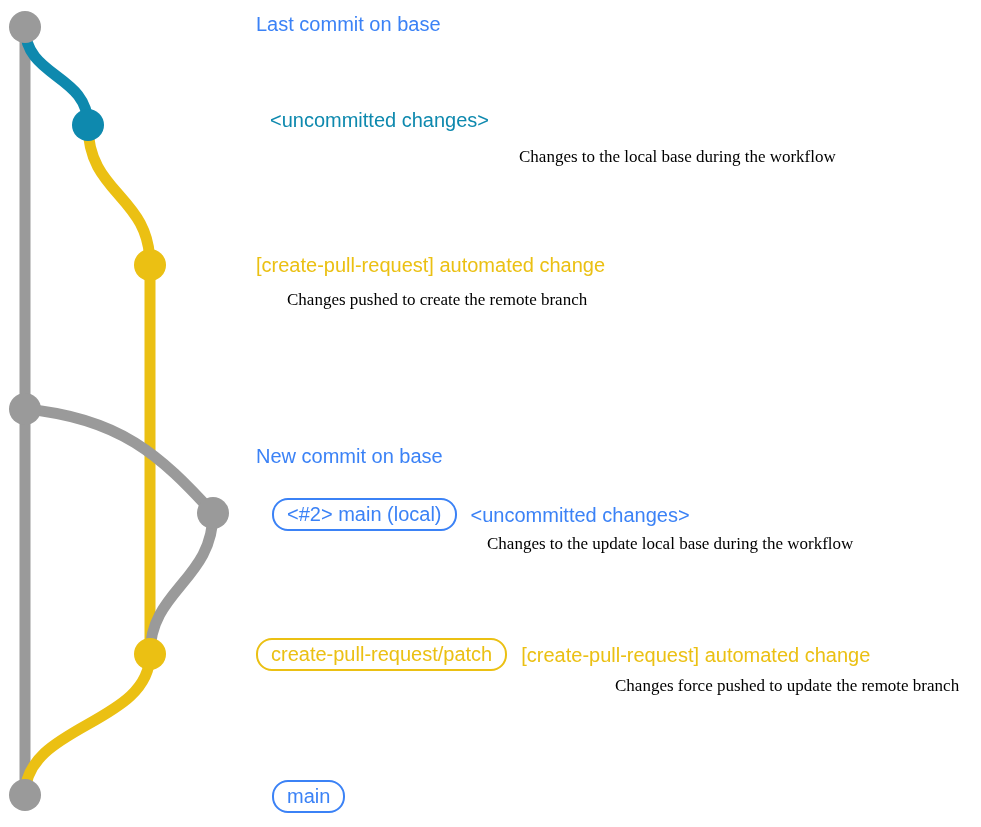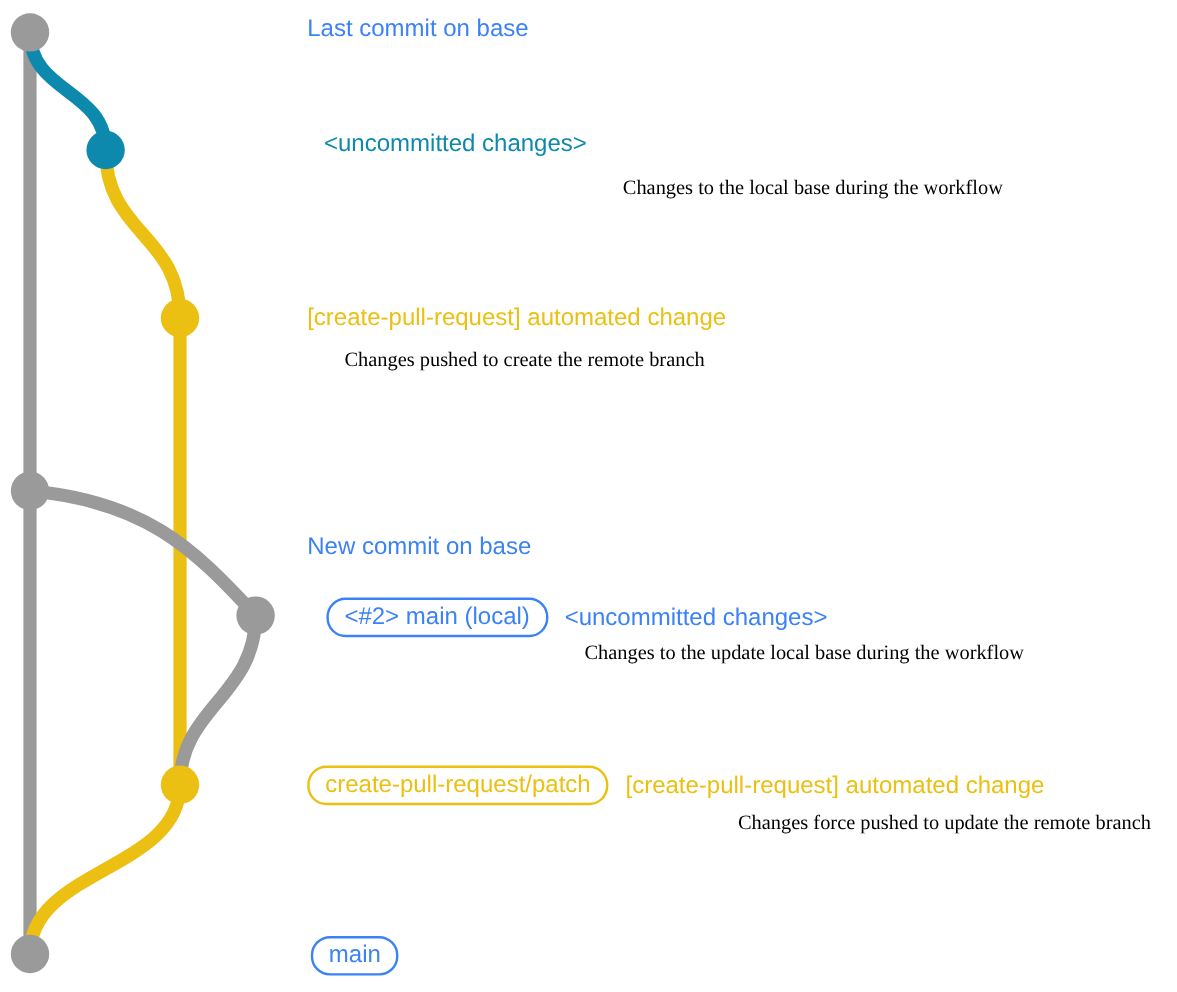--- a/index.html
+++ b/index.html
@@ -111,16 +111,16 @@
 </div>
 <div class="desc-row" style="left:487px; top:534px;">Changes to the update local base during the workflow</div>
 
 <div class="row" style="left:256px; top:638px;">
   <span class="chip c-yellow">create-pull-request/patch</span>
   <span class="gap"></span>
   <span class="headline c-yellow">[create-pull-request] automated change</span>
 </div>
 <div class="desc-row" style="left:567px; top:676px;margin-left:48px;">Changes force pushed to update the remote branch</div>
 
-<div class="row" style="left:259px; top:780px;gap:32px;">
+<div class="row" style="left:272px; top:780px;gap:32px;">
   <span class="chip c-gray">main</span>
   <span class="gap"></span>
 </div>
 
 </body></html>

